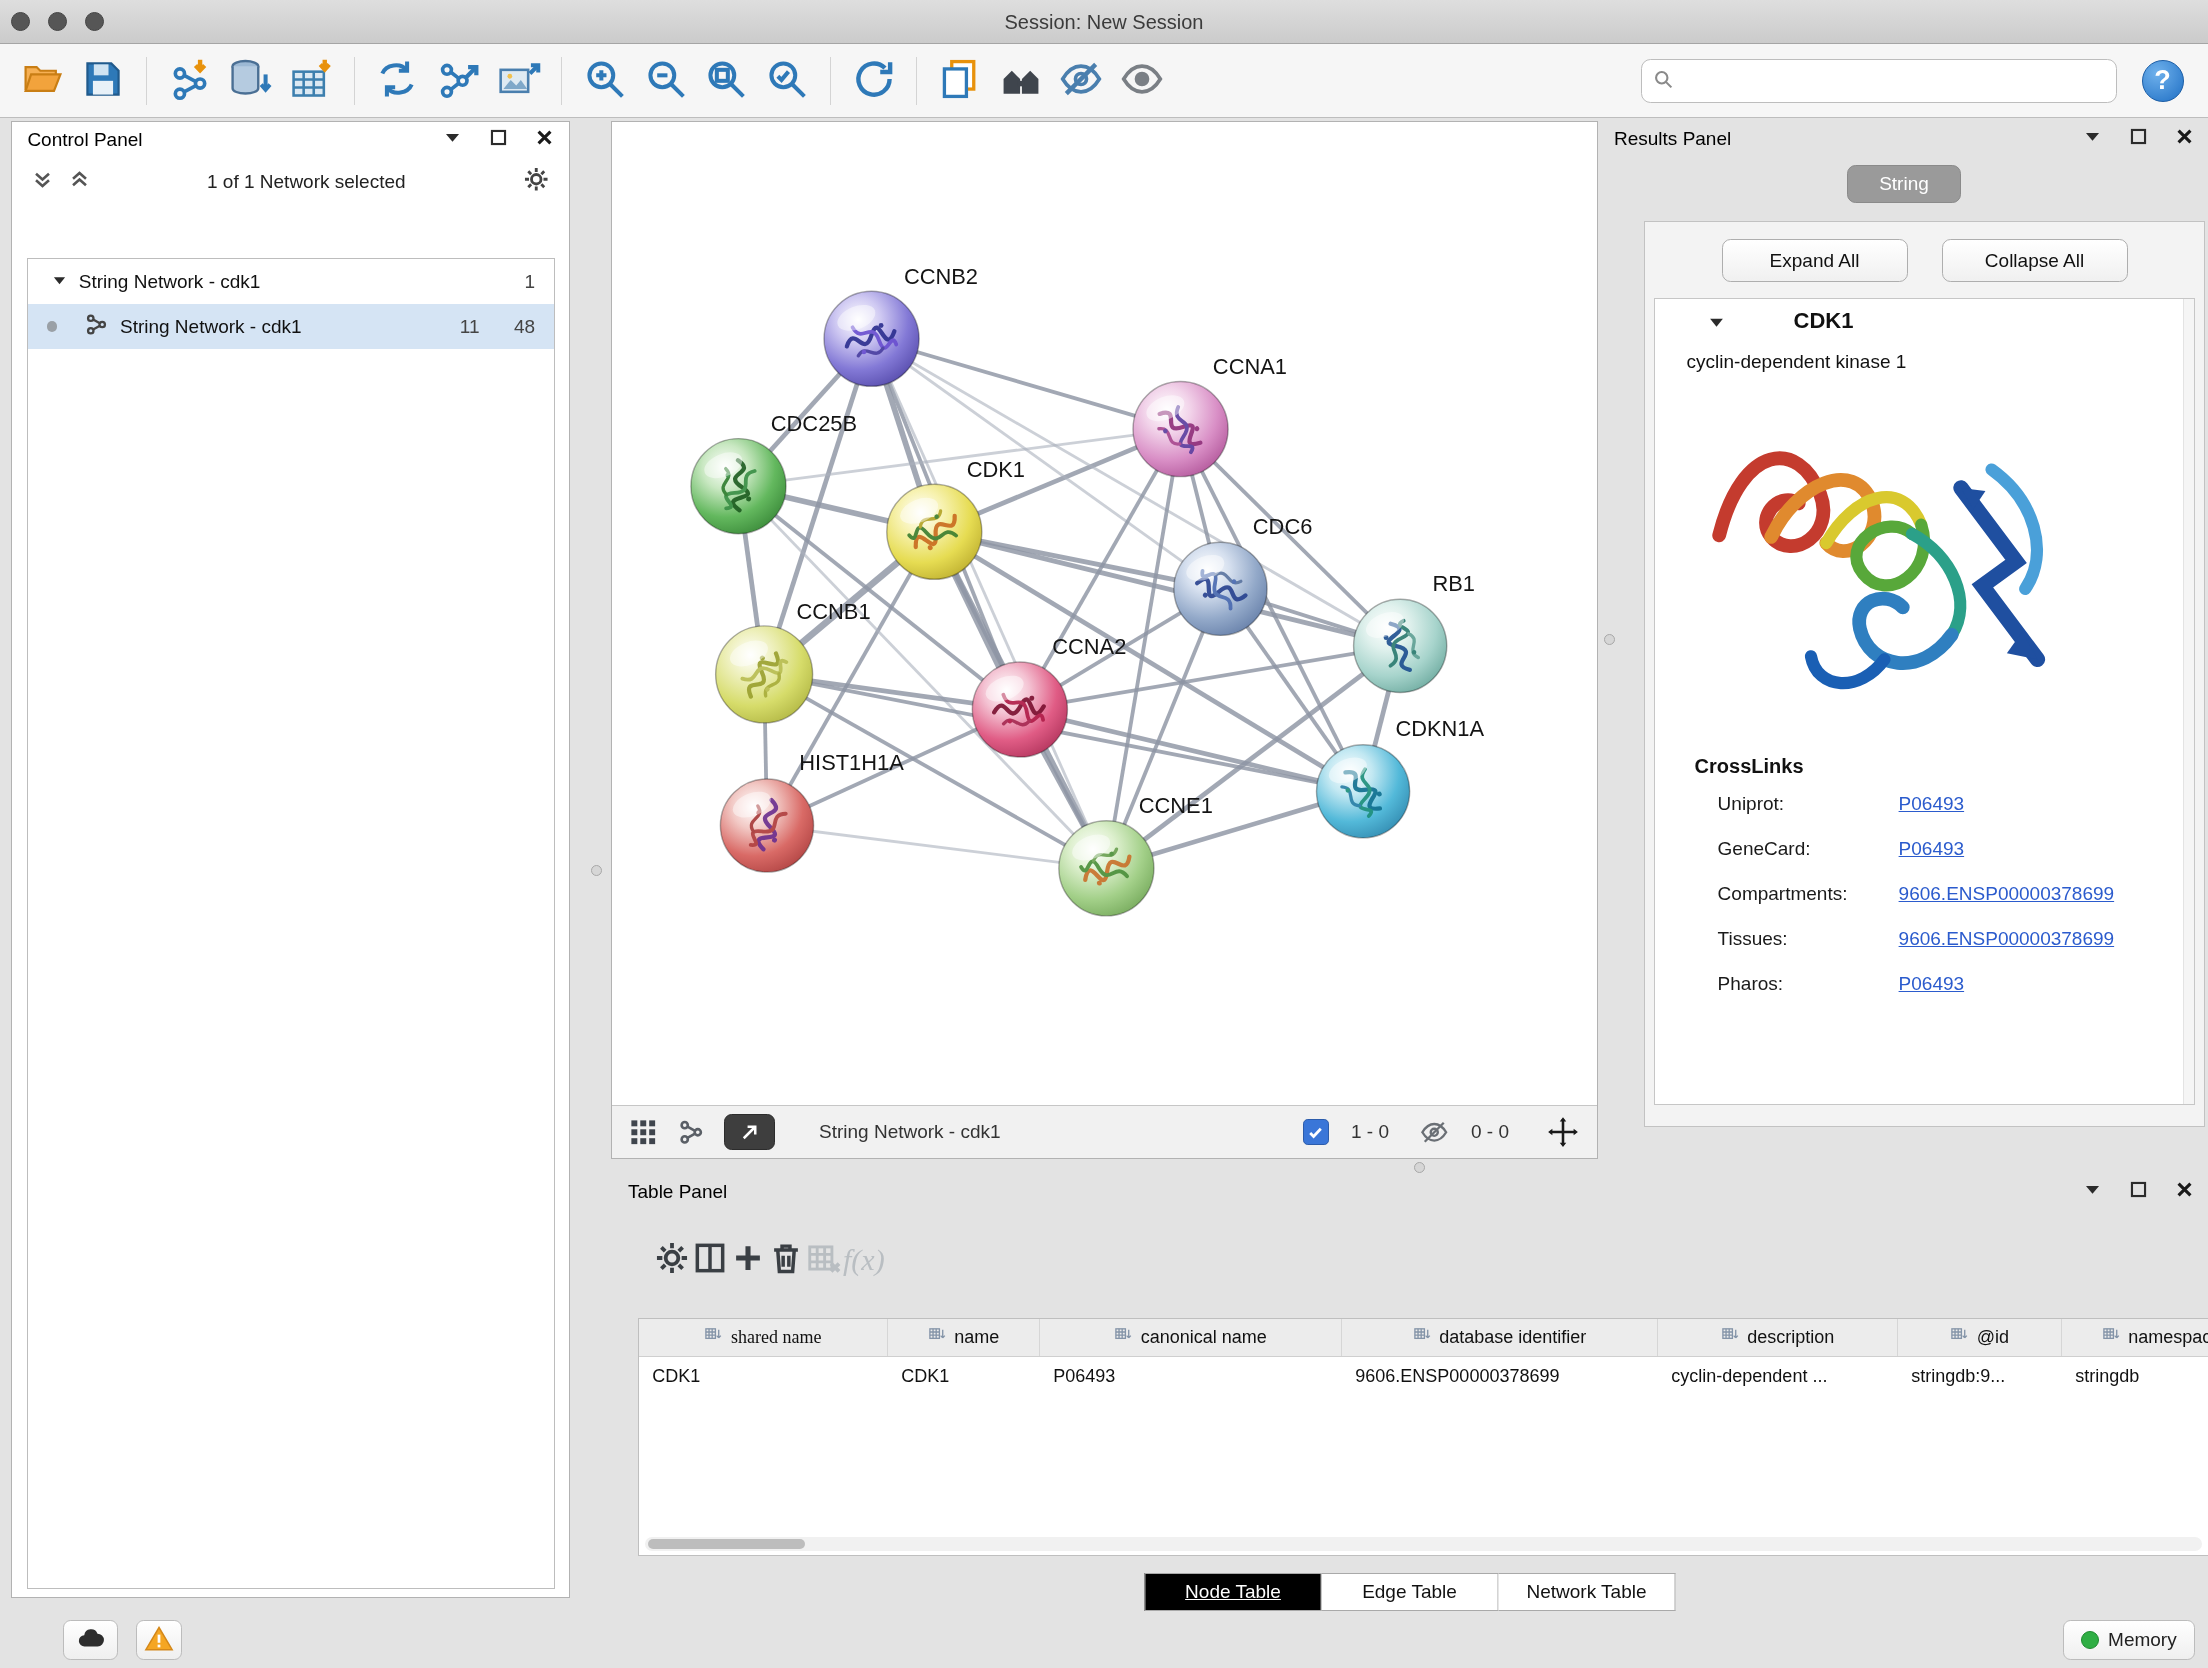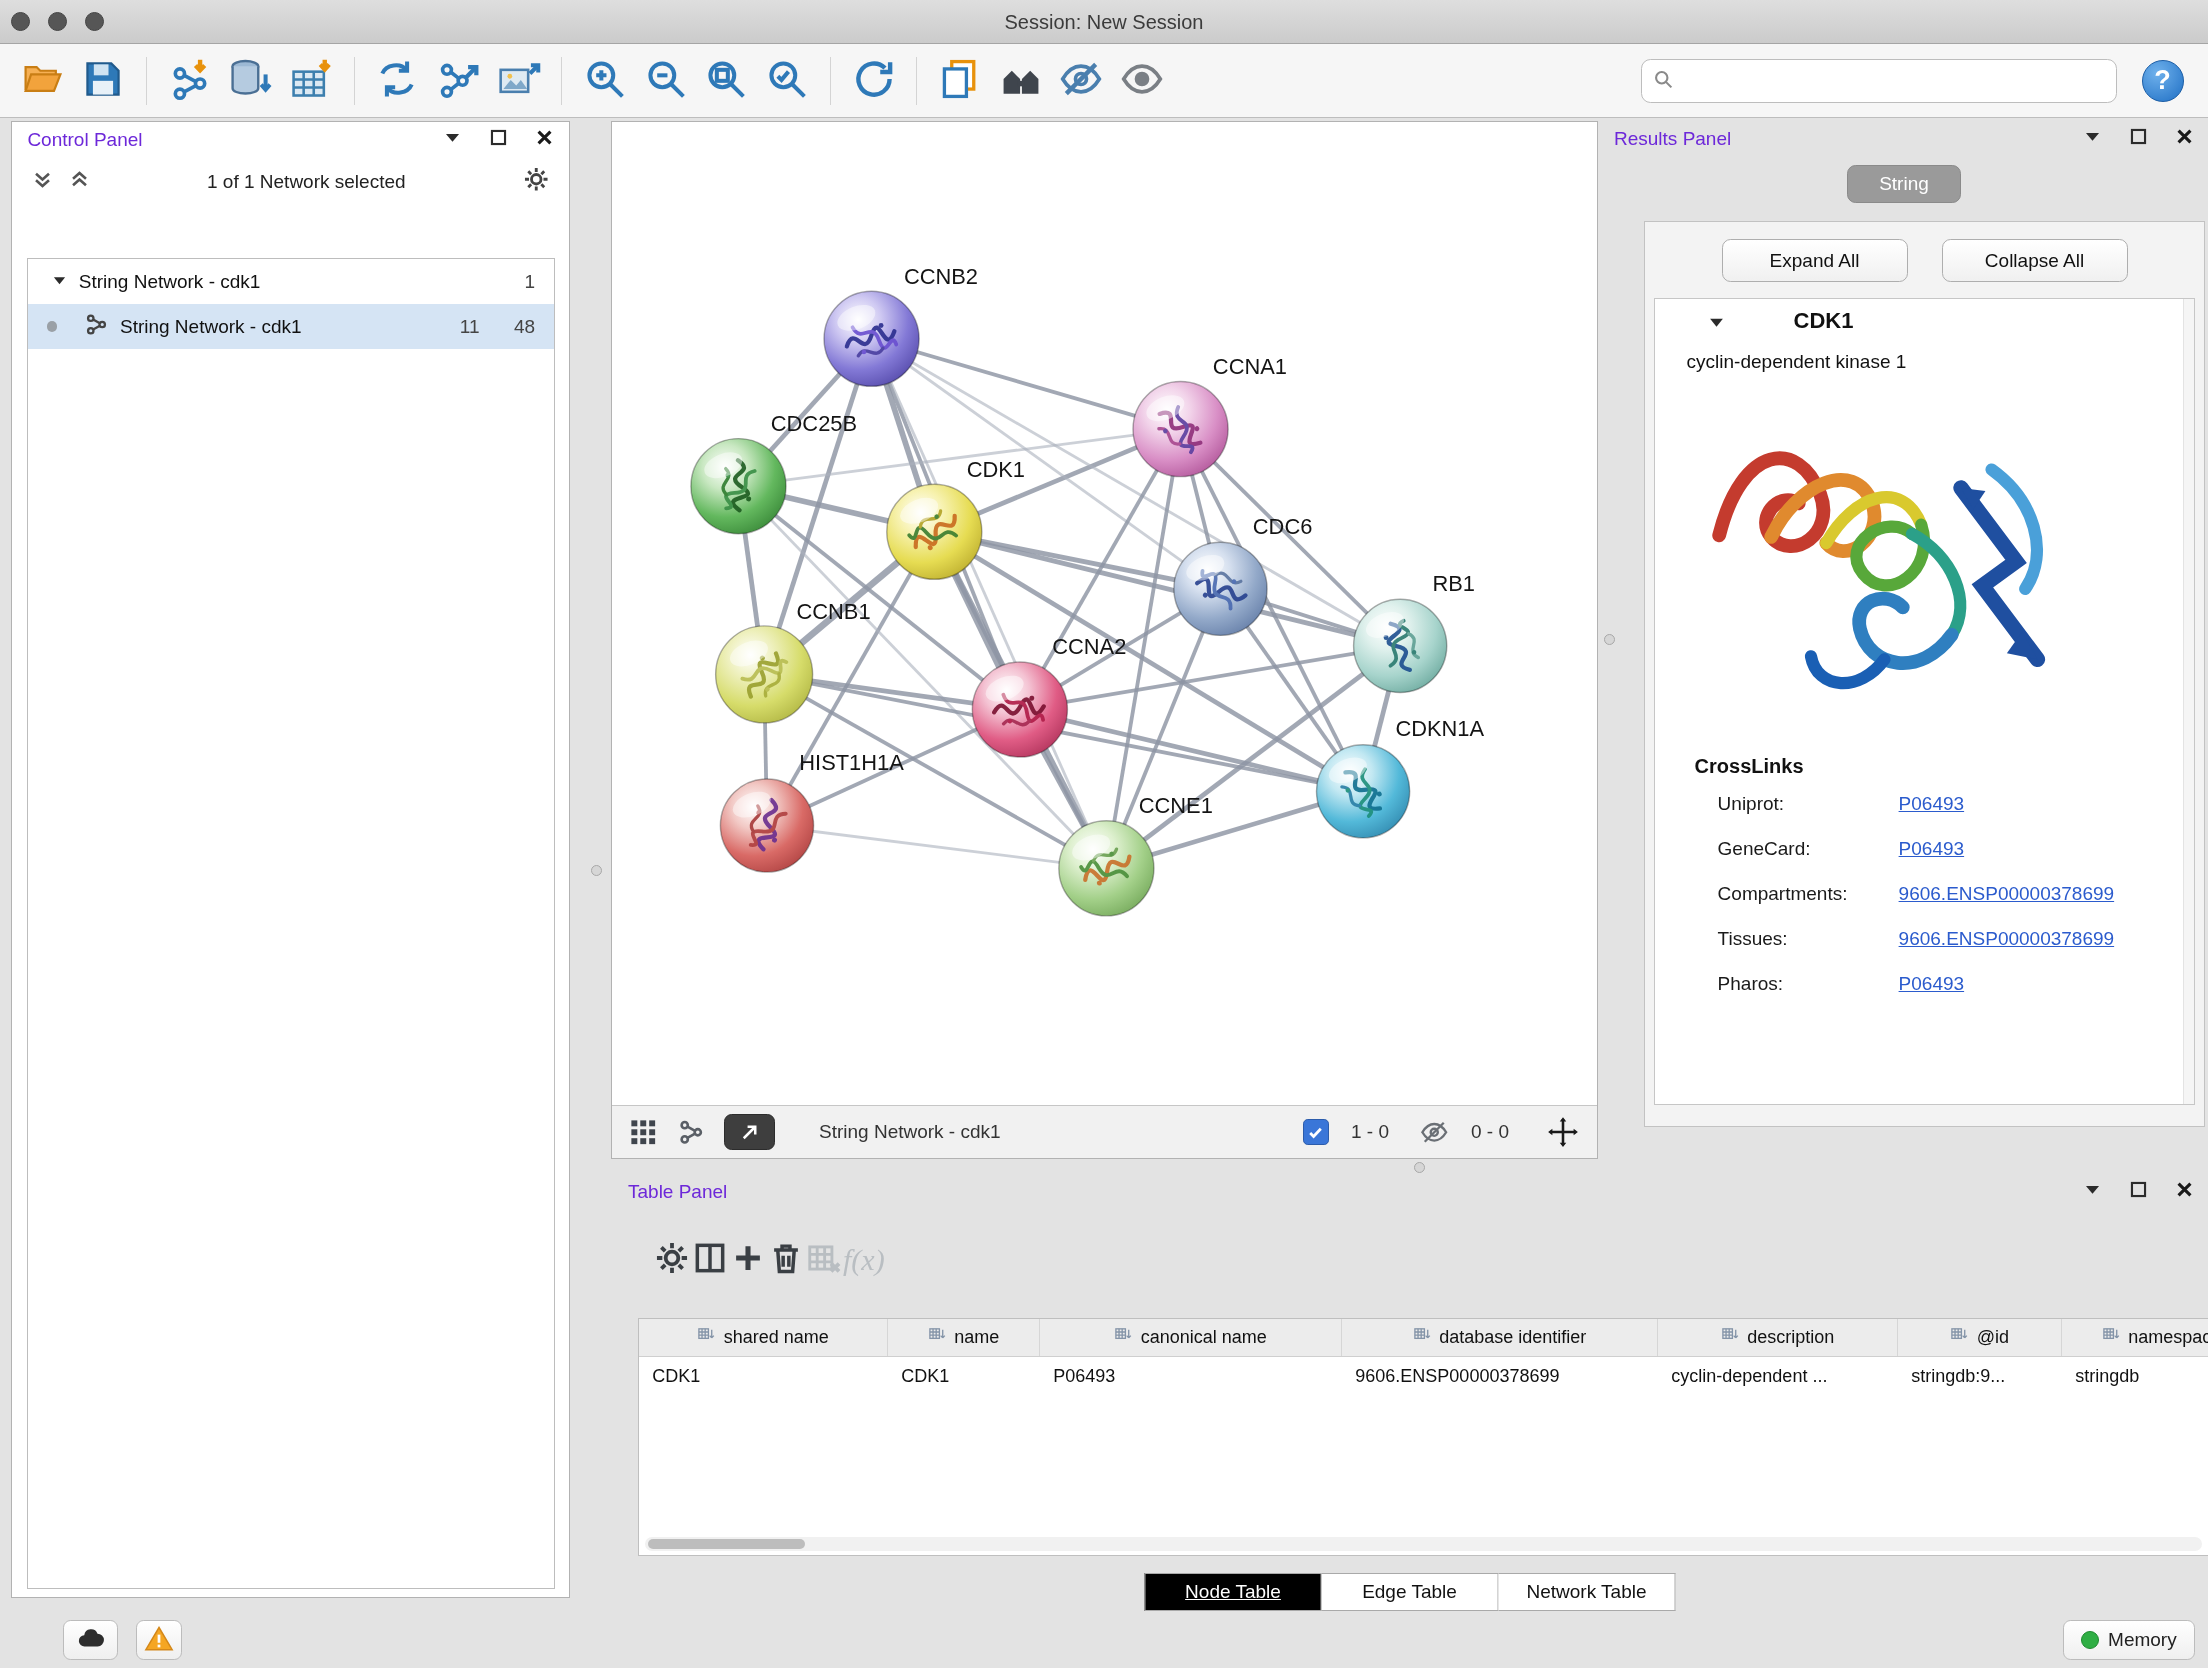--- a/index.html
+++ b/index.html
@@ -22,21 +22,21 @@
   .tb svg { width:44px; height:44px; }
   .tsep { width:1px; height:48px; background:#d4d4d4; margin:0 9.5px; }
   .search-wrap { margin-left:auto; width:476px; height:44px; background:#fff; border:1px solid #bdbdbd;
     border-radius:9.5px; display:flex; align-items:center; padding:0 11.4px; gap:7.6px; }
   .search-wrap input { flex:1; border:none; outline:none; font-size:19px; background:transparent; }
   .help-btn { width:42px; height:42px; margin:0 9.5px 0 19px; border-radius:50%;
     background:radial-gradient(circle at 35% 30%, #6fb1ec, #1f6fc4); color:#fff; font-size:27px;
     font-weight:bold; display:flex; align-items:center; justify-content:center; border:1px solid #1a5da6; }
 
   
-  .panel-header { display:flex; align-items:center; height:36px; padding:0 15px; font-size:19px; color:#6d28d9; }
+  .panel-header { display:flex; align-items:center; height:36px; padding:0 15px; font-size:19px; color:#000000; }
   .hicons { margin-left:auto; display:flex; gap:27px; align-items:center; }
   .hicons svg { width:19px; height:19px; }
 
   
   #control-panel { position:absolute; left:11.4px; top:121px; width:559px; height:1477px;
     background:#fff; border:1px solid #b2b2b2; }
   .cp-tabs { display:flex; margin:3.8px 21px 0 21px; }
   .cp-tab { flex:1; height:40px; border:1px solid #a9a9a9; border-left:none; font-size:19px; color:#1a1a1a;
     display:flex; align-items:center; justify-content:center;
     background:linear-gradient(#fdfdfd,#ececec); }
@@ -741,21 +741,21 @@
           </svg></span>
       <span><svg viewBox="0 0 24 24" fill="none" stroke="#b9bec2" stroke-width="1.8">
             <rect x="3" y="5" width="14" height="14"></rect>
             <path d="M3 9.7h14M3 14.4h14M7.7 5v14M12.4 5v14"></path>
             <path d="M16.5 15.5l5 5M21.5 15.5l-5 5" stroke-width="2.4"></path>
           </svg></span>
       <span class="fx">f(x)</span>
     </div>
     <div class="tp-table">
       <div class="tp-head" id="tp-head">
-          <div class="tp-hcell" style="width: 249px;">
+          <div class="tp-hcell" style="width: 249px; font-family: Liberation Serif, serif;">
             <span><svg width="19" height="19" viewBox="0 0 20 20" fill="none" stroke="#8494a8" stroke-width="1.4">
                 <rect x="2" y="3" width="10" height="10"></rect>
                 <path d="M2 6.3h10M2 9.6h10M5.3 3v10M8.6 3v10"></path>
                 <path d="M15.5 4v8.5M15.5 12.5l-2.2-2.4M15.5 12.5l2.2-2.4"></path>
               </svg></span>
             <span>shared name</span>
           </div>
           <div class="tp-hcell" style="width: 152px;">
             <span><svg width="19" height="19" viewBox="0 0 20 20" fill="none" stroke="#8494a8" stroke-width="1.4">
                 <rect x="2" y="3" width="10" height="10"></rect>

